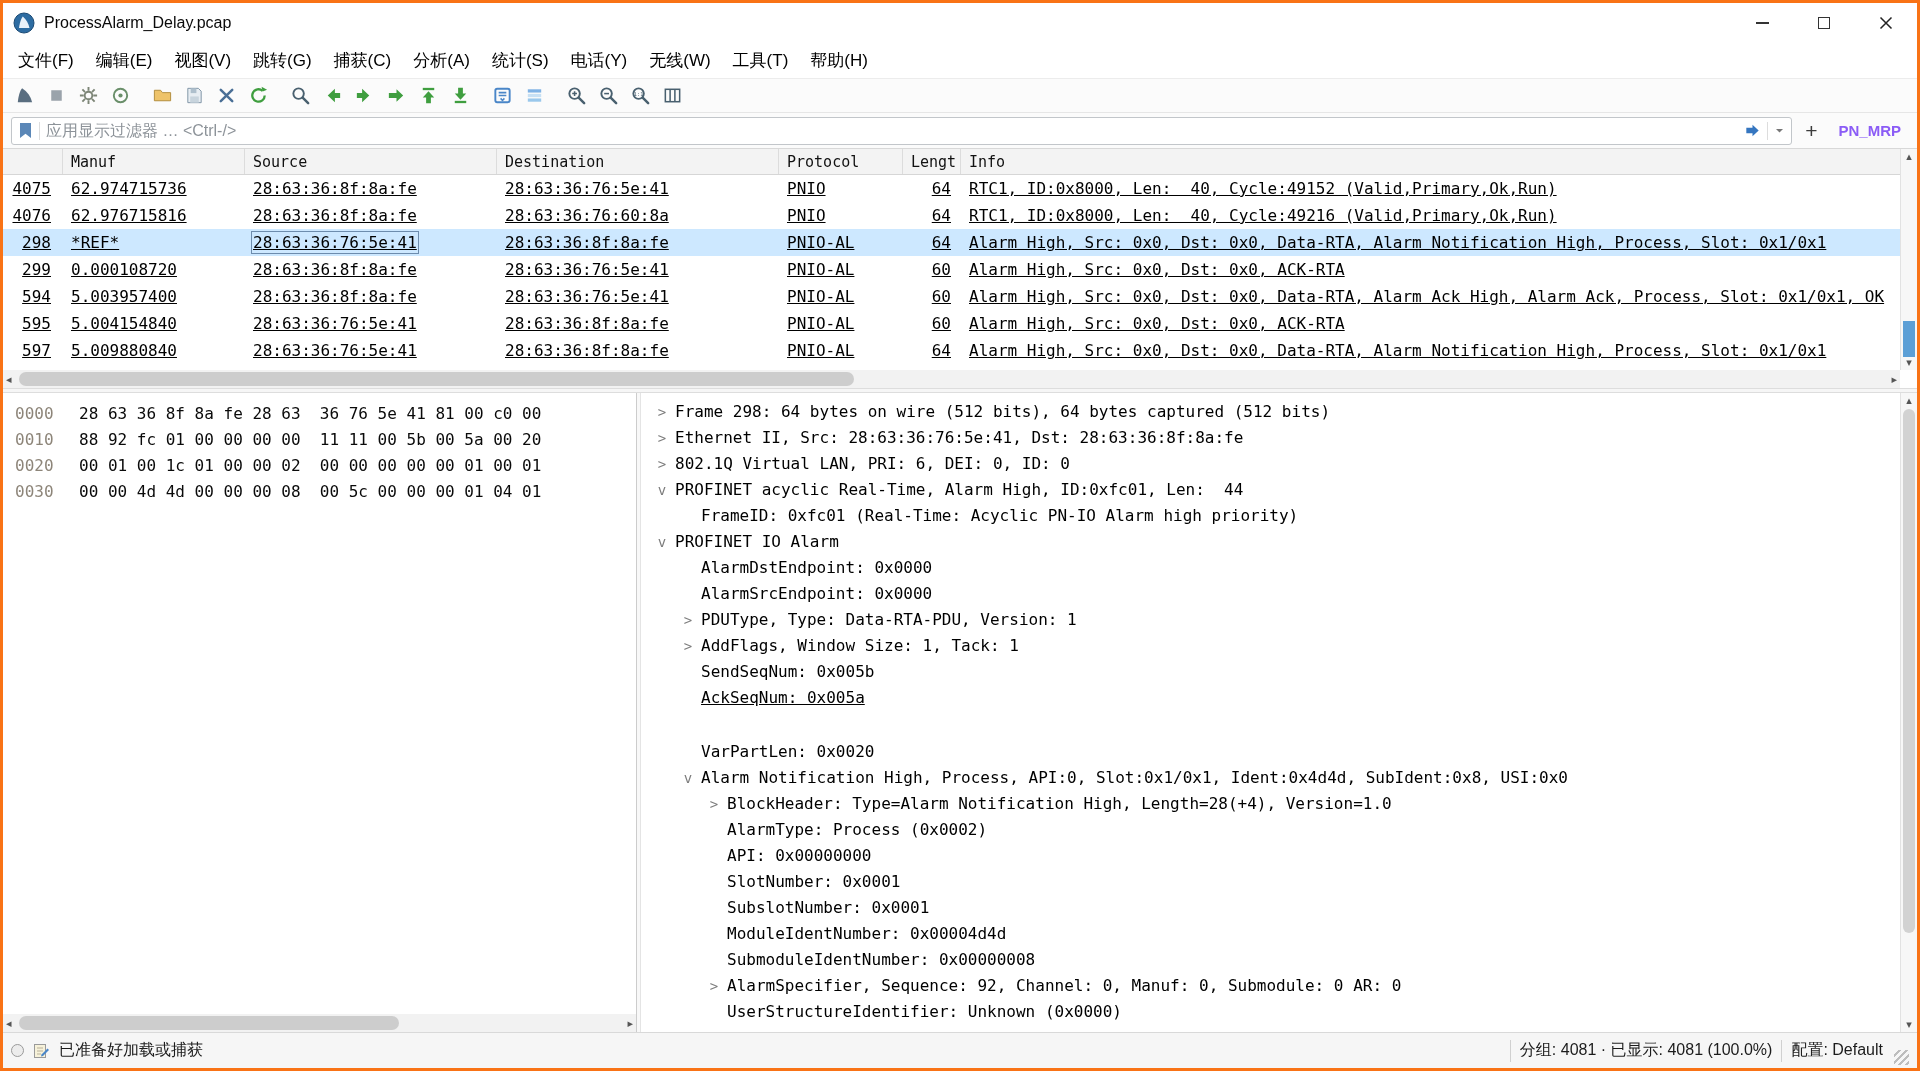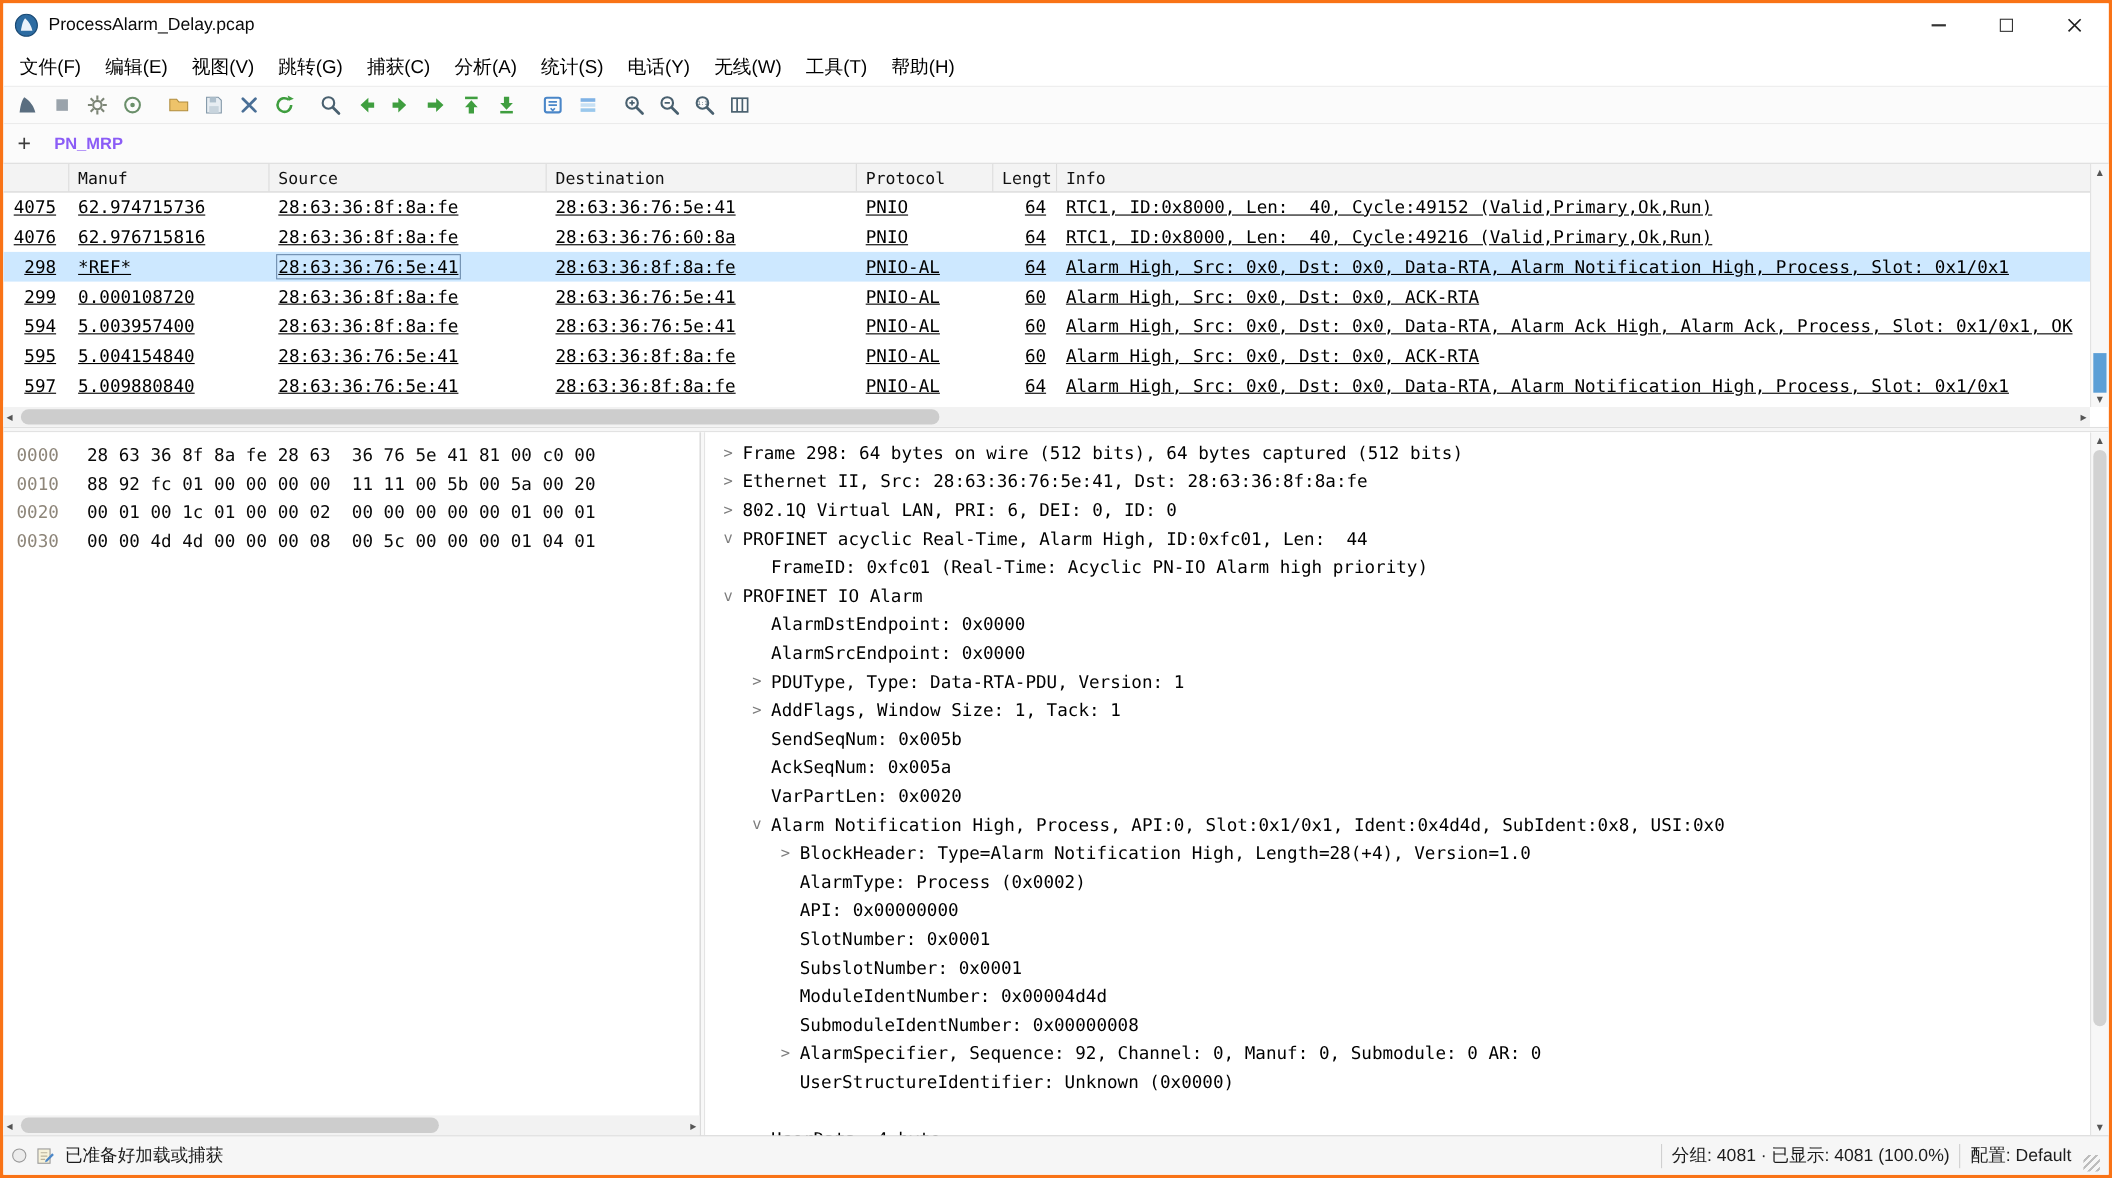--- a/index.html
+++ b/index.html
@@ -268,20 +268,40 @@
       </div>
     <div class="tbtn">
         <svg viewBox="0 0 22 22">
           <rect x="3.5" y="4.5" width="15" height="13" fill="none" stroke="#49606f" stroke-width="1.6"></rect>
           <path d="M8.5 4.5 v13 M13.5 4.5 v13" stroke="#49606f" stroke-width="1.6"></path>
         </svg>
       </div>
   </div>
 
   <div class="filterbar">
+    <div class="filter-wrap">
+      <span style="display:flex">
+        <svg width="15" height="17" viewBox="0 0 15 17">
+            <path d="M2 1 h11 v15 l-5.5 -4.2 L2 16 Z" fill="#5b87b7"></path>
+          </svg>
+      </span>
+      <span class="fsep"></span>
+      <input class="filter-input" placeholder="应用显示过滤器 … &lt;Ctrl-/&gt;" style="">
+      <span style="display:flex">
+        <svg width="17" height="17" viewBox="0 0 22 22">
+            <path d="M3 7.5 h8 V3.5 L19 11 L11 18.5 V14.5 H3 Z" fill="#3576c0"></path>
+          </svg>
+      </span>
+      <span class="fsep"></span>
+      <span style="display:flex">
+        <svg width="11" height="11" viewBox="0 0 22 22">
+            <path d="M4 8 L11 15 L18 8 Z" fill="#777"></path>
+          </svg>
+      </span>
+    </div>
     <div class="add-btn">+</div>
     <div class="fbtn">PN_MRP</div>
   </div>
 
   <div class="plist mono">
     <div class="plist-header">
       <div class="hcell c-no"></div>
       <div class="hcell c-time">Manuf</div>
       <div class="hcell c-src">Source</div>
       <div class="hcell c-dst">Destination</div>
@@ -458,26 +478,26 @@
           <div class="tnode" style="padding-left: 34px;">
             <span class="arrow">&gt;</span>
             <span class="ttext">AddFlags, Window Size: 1, Tack: 1</span>
           </div>
 
           <div class="tnode" style="padding-left: 34px;">
             <span class="arrow"></span>
             <span class="ttext">SendSeqNum: 0x005b</span>
           </div>
 
-          <div class="tnode" style="padding-left: 34px;">
+          <div class="tnode" style="padding-left: 34px; text-decoration: underline;">
             <span class="arrow"></span>
             <span class="ttext">AckSeqNum: 0x005a</span>
           </div>
 
-          <div class="tnode" style="padding-left: 34px;">
+          <div class="tnode" style="padding-left: 34px; margin-top: 28px;">
             <span class="arrow"></span>
             <span class="ttext">VarPartLen: 0x0020</span>
           </div>
 
           <div class="tnode" style="padding-left: 34px;">
             <span class="arrow">v</span>
             <span class="ttext">Alarm Notification High, Process, API:0, Slot:0x1/0x1, Ident:0x4d4d, SubIdent:0x8, USI:0x0</span>
           </div>
 
           <div class="tnode" style="padding-left: 60px;">

